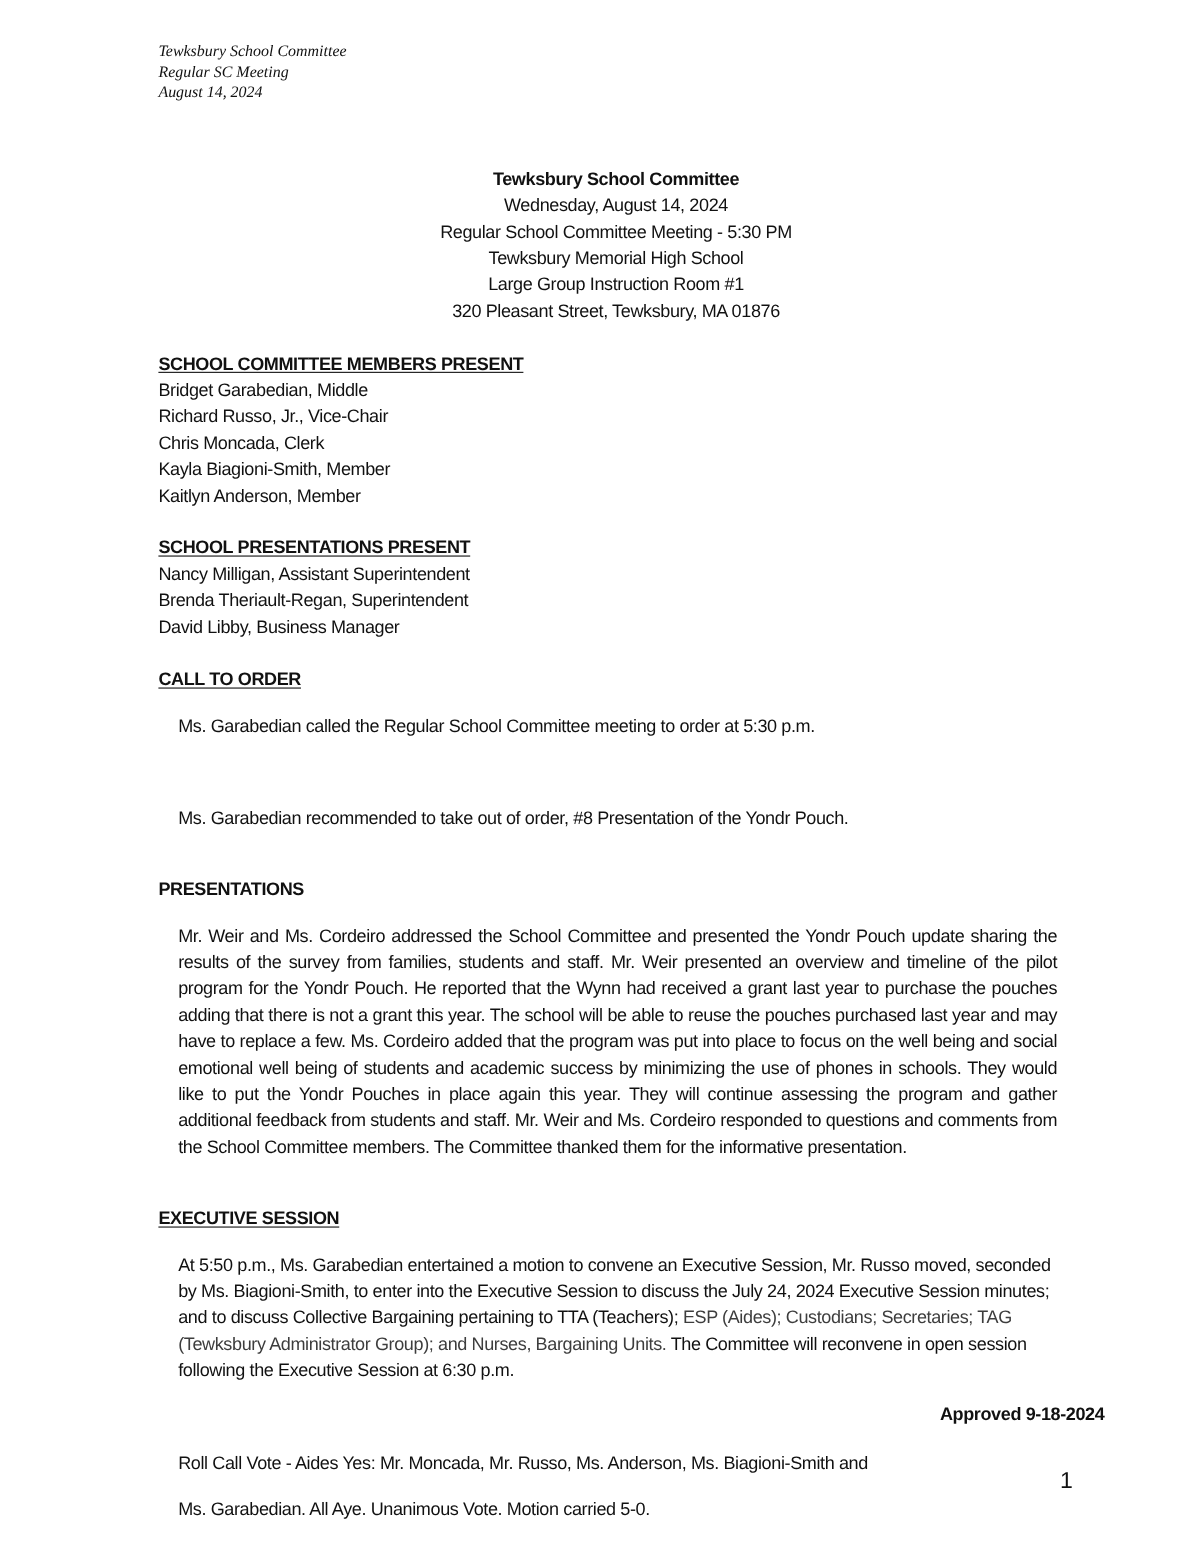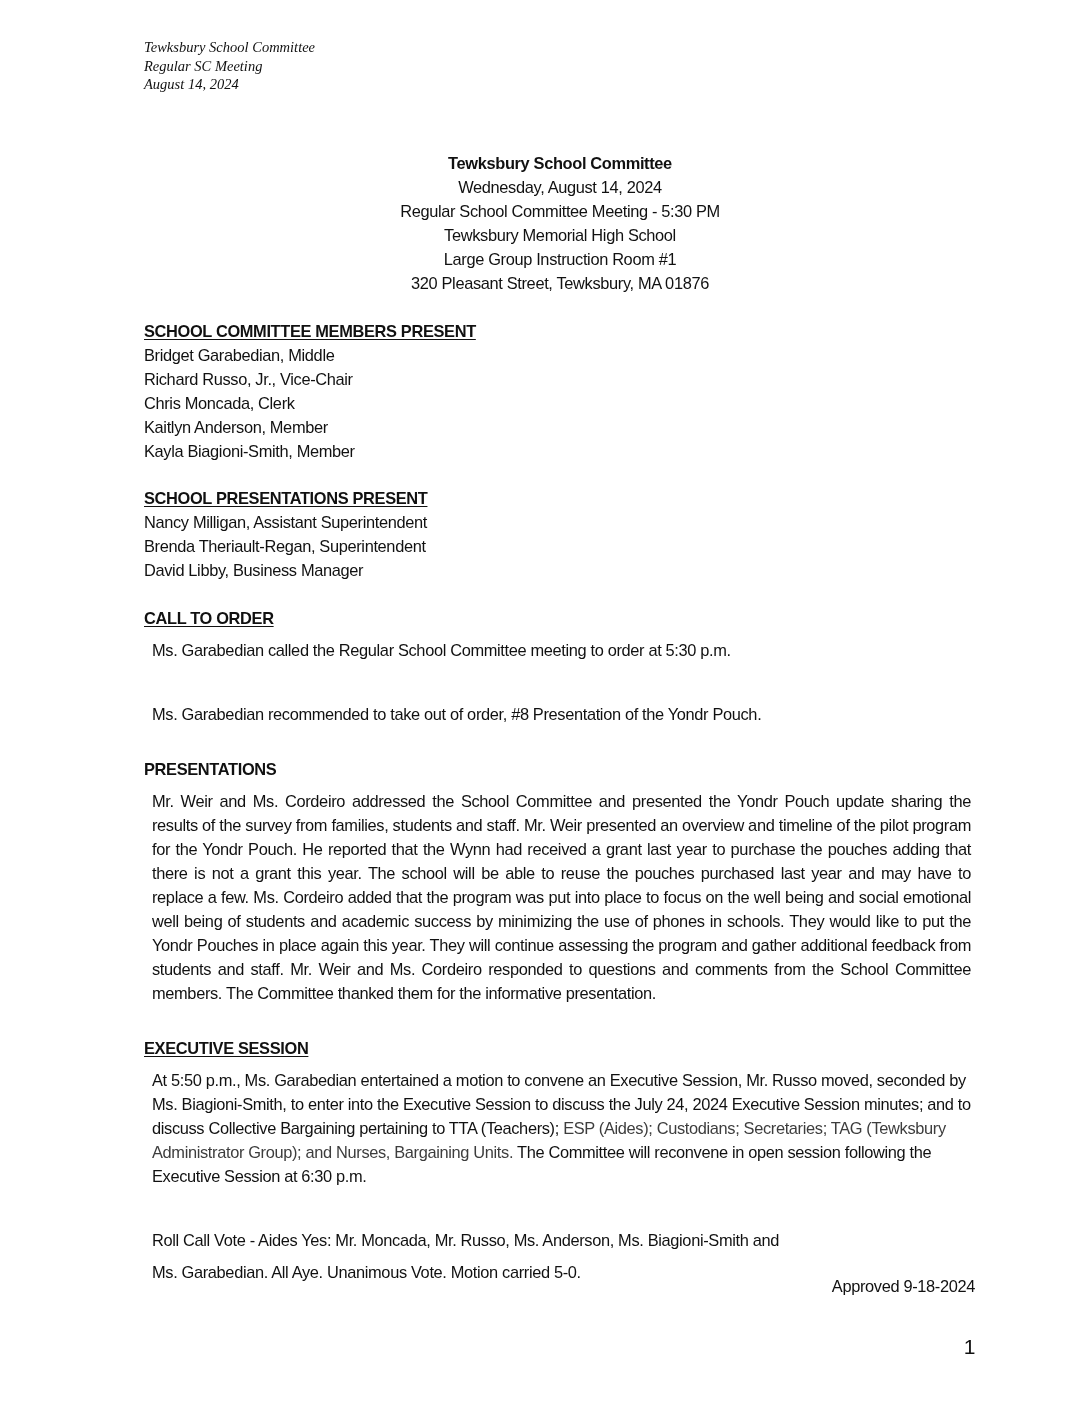--- a/index.html
+++ b/index.html
@@ -17,24 +17,24 @@
     }
     .title-block {
       position: absolute; left: 320px; width: 480px; top: 152px; text-align: center;
     }
     .title-block .bold { font-weight: bold; }
     .content { position: absolute; left: 144px; top: 320px; width: 835px; }
     .section-head { font-weight: bold; text-decoration: underline; text-underline-offset: 2px; }
     .section-head.plain { text-decoration: none; }
     .sub-head { font-weight: bold; }
     .gap { height: 23.9px; }
-    p { margin: 8px; }
+    p { margin: 18px; }
     .justify { text-align: justify; }
     .gray { color: #3d3d3d; }
-    .approved { position: absolute; left: 700px; width: 275px; top: 1275px; text-align: right; font-weight: normal; }
+    .approved { position: absolute; left: 729px; width: 275px; top: 1275px; text-align: right; font-weight: bold; }
     .page-number { position: absolute; left: 900px; width: 75px; top: 1335px; text-align: right; font-size: 21px; }
   </style>
 </head>
 <body>
 
 <div class="page">
 
   <div class="running-header">
     <div>Tewksbury School Committee</div>
     <div>Regular SC Meeting</div>
@@ -51,22 +51,22 @@
   </div>
 
   <div class="content body-text">
 
     <section>
       <div class="section-head">SCHOOL COMMITTEE MEMBERS PRESENT</div>
       <div>
         <div>Bridget Garabedian, Middle</div>
         <div>Richard Russo, Jr., Vice-Chair</div>
         <div>Chris Moncada, Clerk</div>
+        <div>Kayla Biagioni-Smith, Member</div>
         <div>Kaitlyn Anderson, Member</div>
-        <div>Kayla Biagioni-Smith, Member</div>
       </div>
     </section>
 
     <div class="gap"></div>
 
     <section>
       <div class="section-head">SCHOOL PRESENTATIONS PRESENT</div>
       <div>
         <div>Nancy Milligan, Assistant Superintendent</div>
         <div>Brenda Theriault-Regan, Superintendent</div>

